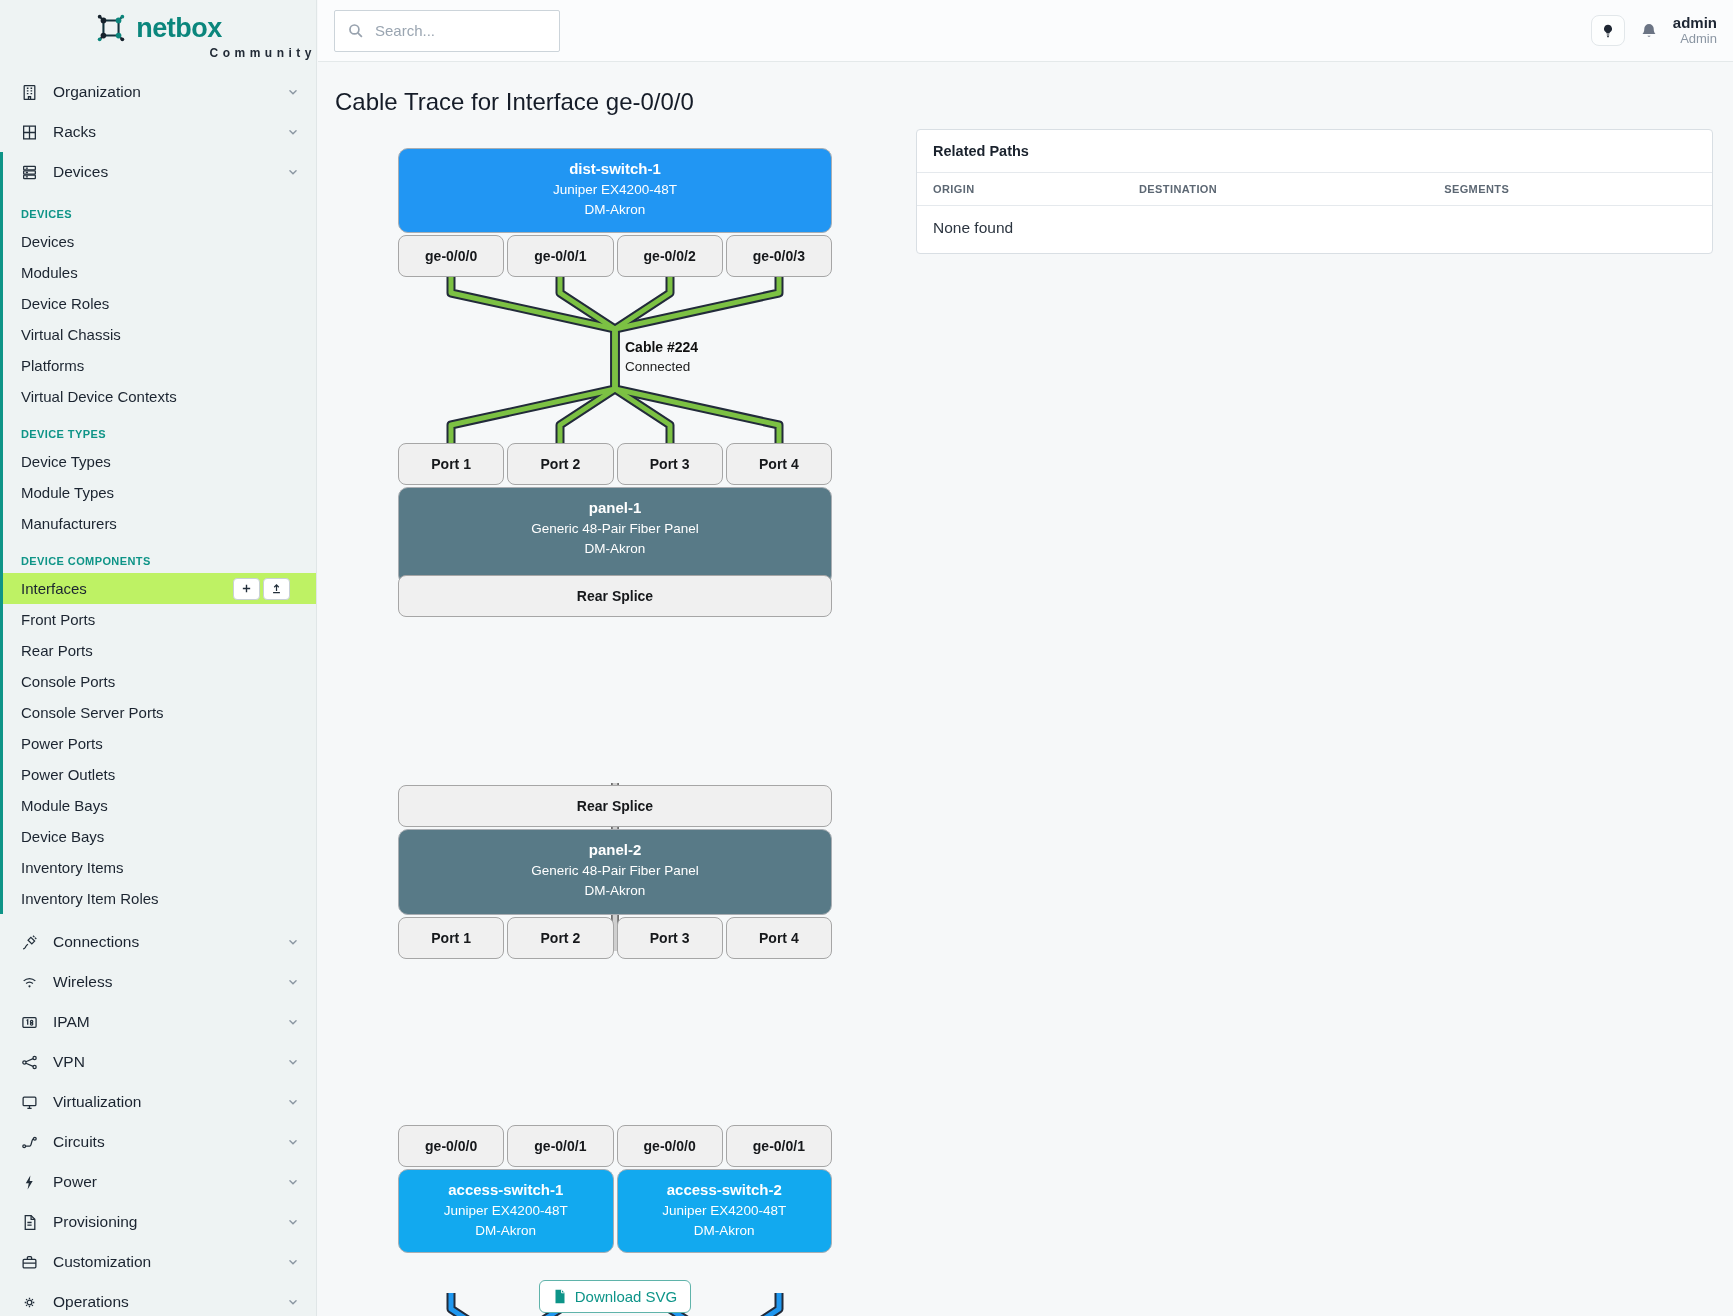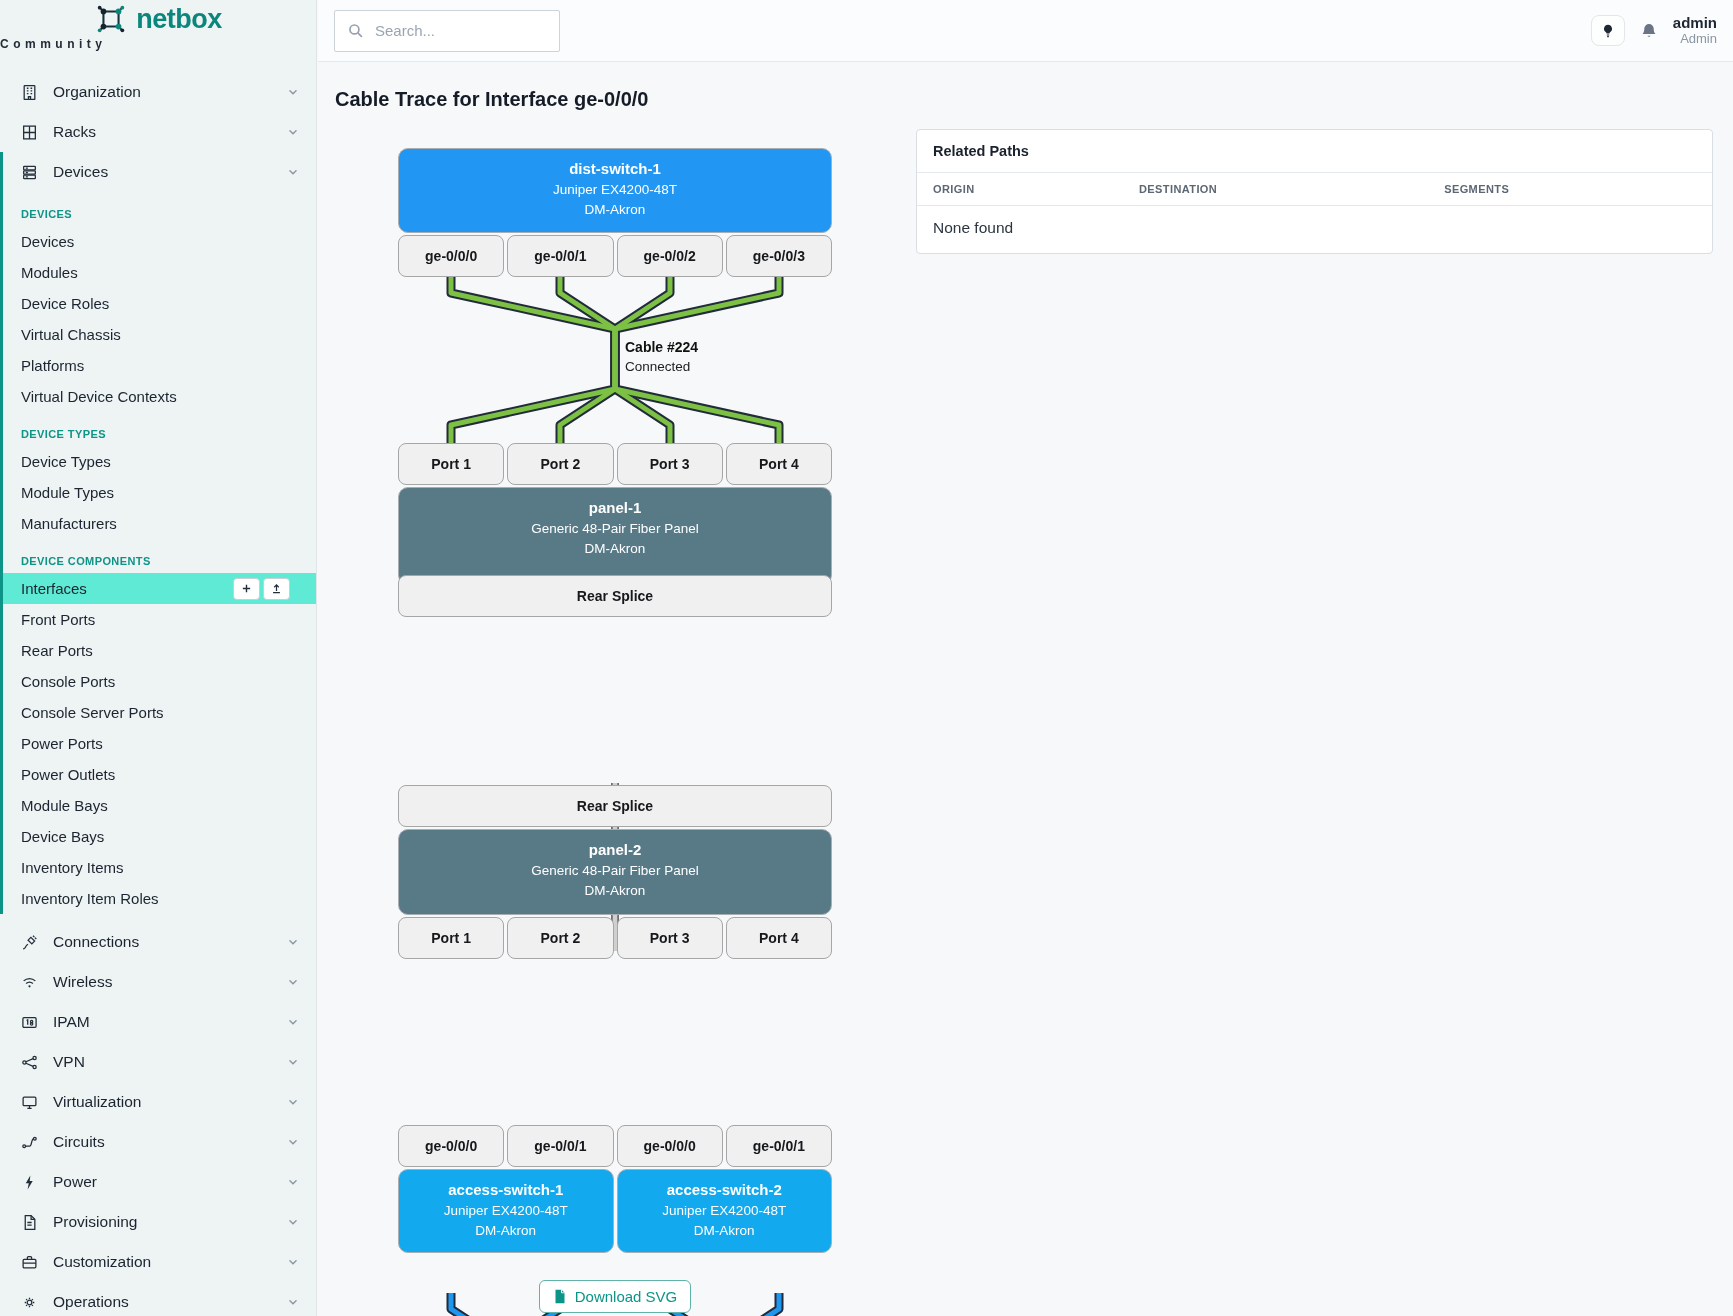--- a/index.html
+++ b/index.html
@@ -5,35 +5,35 @@
   * { box-sizing: border-box; }
   html,body { margin:0; padding:0; }
   body {
     width:1733px; height:1316px; overflow:hidden;
     font-family:"Liberation Sans", sans-serif;
     background:#f6f8f9; color:#1b2430;
   }
   
   .sidebar { position:fixed; left:0; top:0; width:317px; height:1316px;
     background:#eef3f3; border-right:1px solid #e0e6e7; overflow:hidden; z-index:5; }
-  .logo-wrap { height:72px; padding-top:2px; text-align:left; }
+  .logo-wrap { height:72px; padding-top:11px; text-align:right; }
   .logo-row { display:flex; justify-content:center; align-items:center; gap:8px; }
   .brand-name { font-size:27px; font-weight:bold; color:#0b867c; letter-spacing:-0.5px; }
   .brand-sub { font-size:12px; font-weight:600; letter-spacing:4.5px; color:#222b36; margin-top:1px; }
   .nav-row { display:flex; align-items:center; height:40px; padding:0 16px 0 20px;
     font-size:15.5px; color:#1b2430; cursor:pointer; }
   .nav-row .icn { width:19px; display:flex; align-items:center; justify-content:center; }
   .nav-row .lbl { flex:1; margin-left:14px; }
   .devices-group { border-left:3px solid #0e9487; }
   .devices-group .nav-row { padding-left:17px; }
   .sec-head { margin:16px 0 6px; padding-left:18px; font-size:11px; font-weight:bold;
     color:#0e9487; letter-spacing:.4px; }
   .sub-item { display:flex; align-items:center; height:31px; padding-left:18px;
     font-size:15px; cursor:pointer; }
-  .sub-item.active { background:#5eead4; padding-right:26px; }
+  .sub-item.active { background:#bef264; padding-right:26px; }
   .active-btns { margin-left:auto; display:flex; gap:3px; }
   .mini-btn { width:27px; height:22px; background:#fff; border:1px solid #c8d0d5;
     border-radius:4px; display:flex; align-items:center; justify-content:center; cursor:pointer; }
   .bottom-list { margin-top:8px; }
   .chev { margin-left:auto; display:flex; }
   
   .main { margin-left:318px; }
   .topbar { height:62px; background:#fbfcfd; border-bottom:1px solid #e4e9ea;
     display:flex; align-items:center; padding:0 16px; }
   .search-box { width:226px; height:42px; background:#fff; border:1px solid #ccd4da;
@@ -43,21 +43,21 @@
   .search-box input::placeholder { color:#9aa5b1; }
   .topbar-right { margin-left:auto; display:flex; align-items:center; gap:15px; }
   .bulb-btn { width:34px; height:31px; border:1px solid #e2e7ea; background:#fdfefe;
     border-radius:8px; display:flex; align-items:center; justify-content:center; cursor:pointer; }
   .bell-btn { display:flex; cursor:pointer; }
   .user-block { text-align:right; line-height:1.15; cursor:pointer; }
   .user-name { font-size:15px; font-weight:bold; color:#1d2633; }
   .user-role { font-size:13px; color:#8b96a3; }
   
   .content { position:relative; height:1254px; }
-  .page-title { position:absolute; left:17px; top:26px; font-size:20px; font-weight:700;
+  .page-title { position:absolute; left:17px; top:26px; font-size:24px; font-weight:400;
     color:#151c28; }
   
   .diagram { position:absolute; left:80px; top:86px; width:434px; height:1168px; }
   .drow { position:absolute; left:0; width:434px; }
   .node { width:434px; height:85px; border:1px solid #a9aeb3; border-radius:10px;
     color:#fff; text-align:center; padding-top:9px; cursor:pointer; }
   .node .t { font-weight:bold; font-size:15px; line-height:22px; }
   .node .s { font-size:13.5px; line-height:20px; }
   .term-row { display:flex; gap:3px; width:434px;border-radius:11px; }
   .term { flex:1; height:42px; background:#f0f0f0; border:1px solid #a6a6a6; border-radius:8px;

